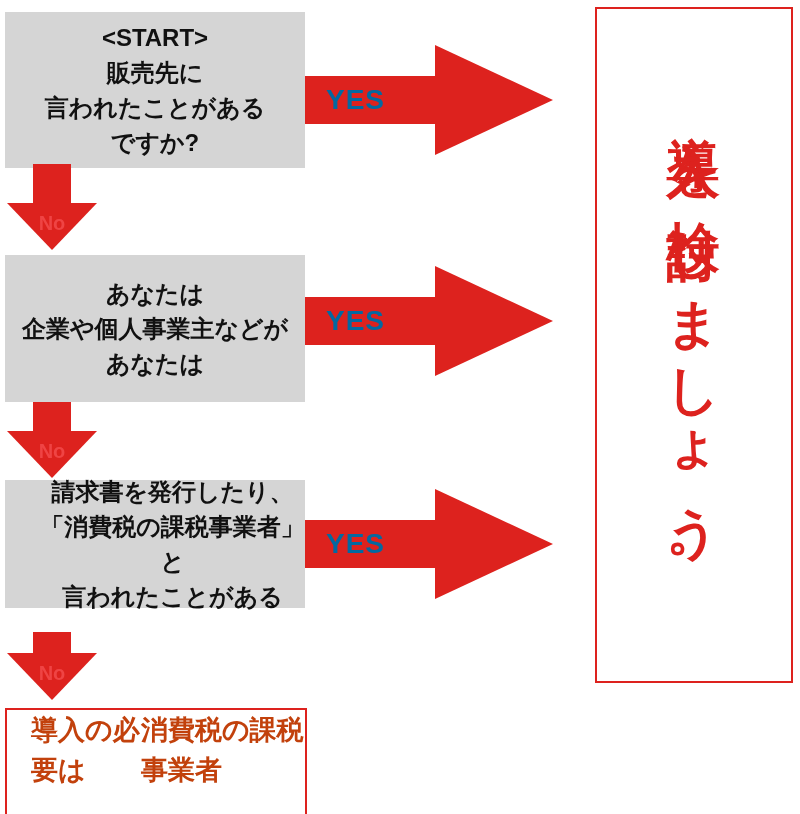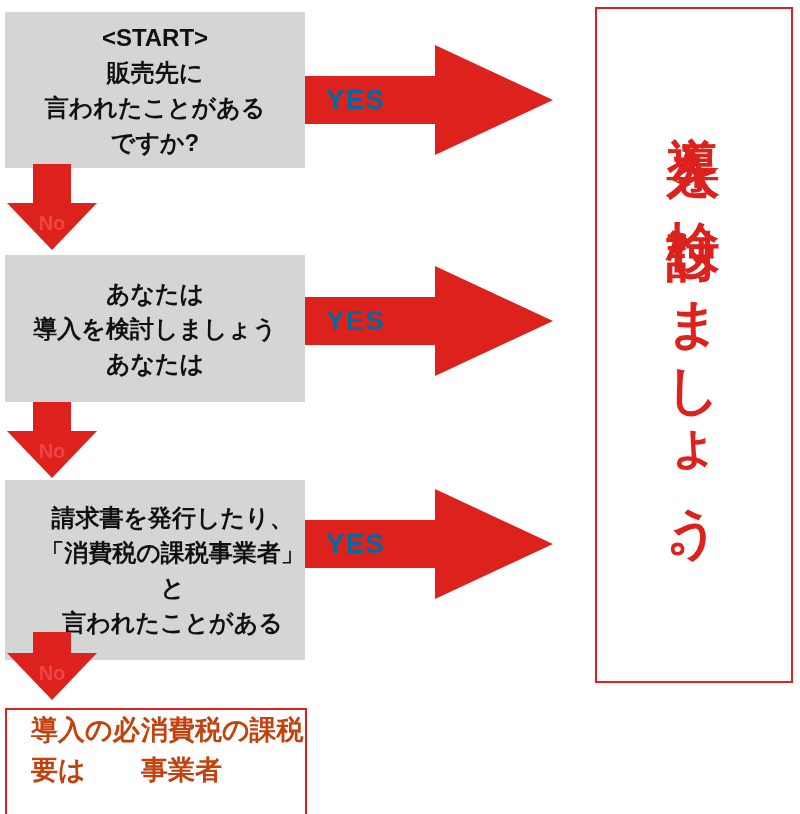--- a/index.html
+++ b/index.html
@@ -25,21 +25,21 @@
     justify-content: center;
     align-items: center;
     text-align: center;
     color: #111111;
     font-weight: bold;
     font-size: 24px;
   }
   .qbox .line { line-height: 35px; }
   #qbox1 { top: 12px;  height: 156px; }
   #qbox2 { top: 255px; height: 147px; }
-  #qbox3 { top: 480px; height: 180px; padding-left: 35px; }
+  #qbox3 { top: 480px; height: 128px; padding-left: 35px; }
 
   
   .rarrow {
     position: absolute;
     left: 305px;
     width: 248px;
     height: 110px;
   }
   .rarrow .shaft {
     position: absolute;
@@ -159,21 +159,21 @@
   </div>
 
   <div class="darrow" id="no1">
     <div class="dshaft"></div>
     <div class="dhead"></div>
     <span class="no-label">No</span>
   </div>
 
   <div class="qbox" id="qbox2">
     <div class="line">あなたは</div>
-    <div class="line">導入を検討しましょう</div>
+    <div class="line">企業や個人事業主などが</div>
     <div class="line">あなたは</div>
   </div>
 
   <div class="rarrow" id="yes2">
     <div class="shaft"></div>
     <div class="head"></div>
     <span class="yes-label">YES</span>
   </div>
 
   <div class="darrow" id="no2">

